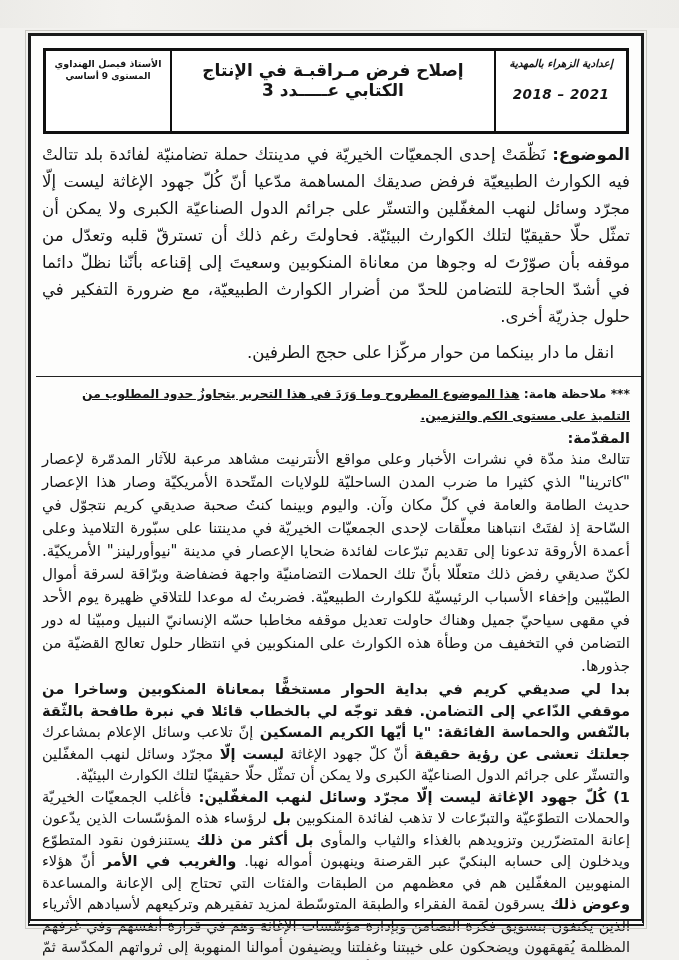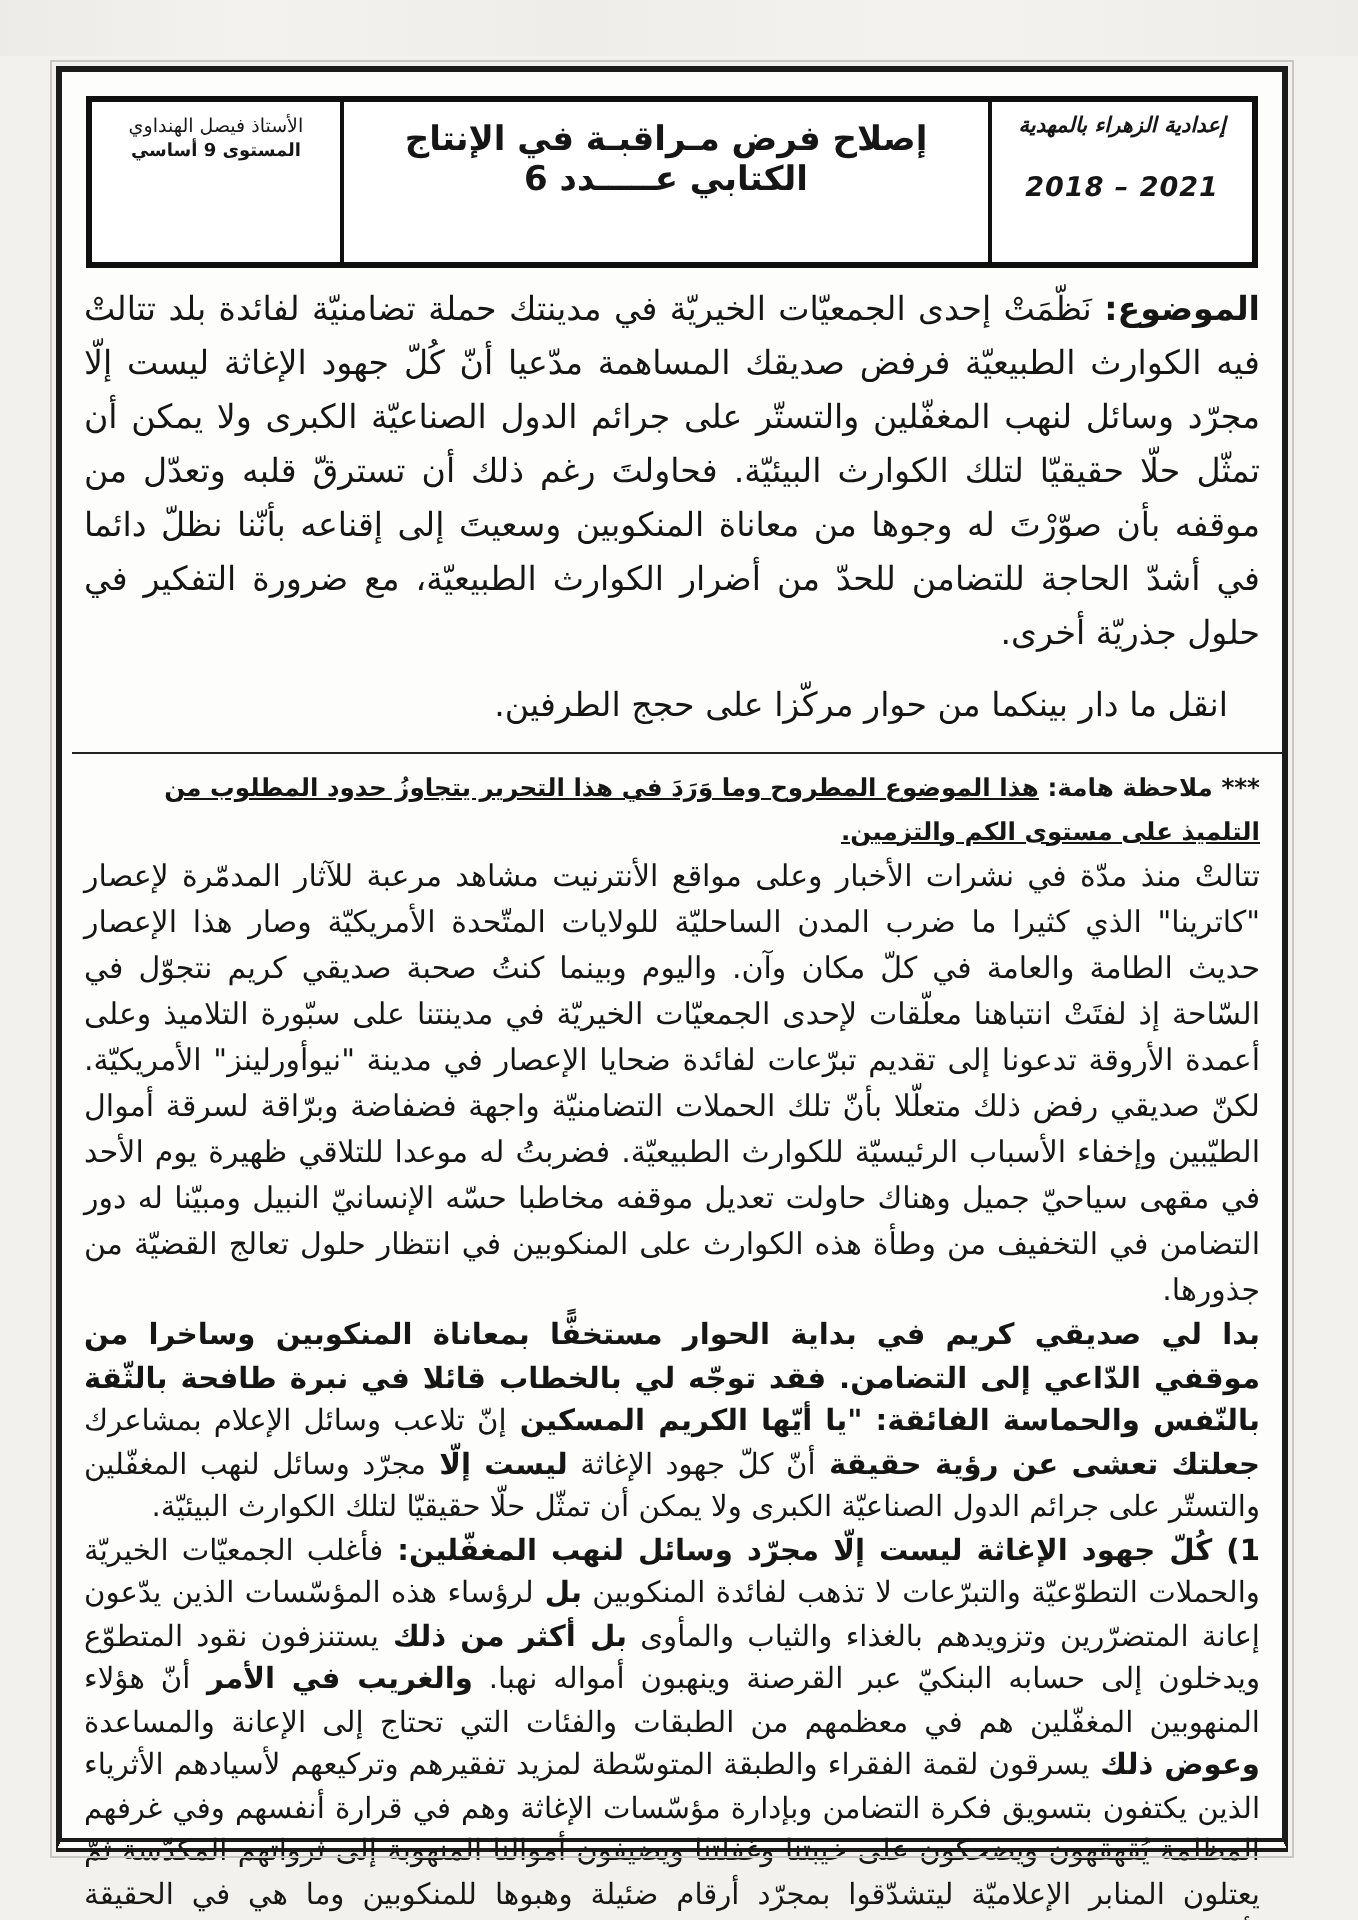--- a/index.html
+++ b/index.html
@@ -34,21 +34,21 @@
   .hdr td{
     border:2px solid #101010;
     vertical-align:top;padding:5px 6px;
   }
   .cell-school{width:118px;text-align:center;font-style:italic;}
   .school-name{font-size:10.5px;font-weight:bold;line-height:1.5;}
   .school-year{font-size:13.5px;font-weight:bold;margin-top:14px;letter-spacing:.5px;}
   .cell-title{text-align:center;}
   .main-title{font-size:17px;font-weight:bold;padding-top:4px;}
   .cell-teacher{width:112px;text-align:center;height:70px;}
-  .teacher-name{font-size:9.5px;font-weight:normal;line-height:1.6;}
+  .teacher-name{font-size:9.5px;font-weight:bold;line-height:1.6;}
   .teacher-level{font-size:9px;font-weight:bold;}
   
   .subject{
     margin:7px 2px 0 2px;
     font-size:16.6px;line-height:27px;
     text-align:justify;
   }
   .subject .lbl{font-weight:bold;}
   .instruction{
     margin:9px 18px 10px 2px;
@@ -84,36 +84,37 @@
 <div class="sheet">
 
   <table class="hdr">
     <tbody>
         <tr>
       <td class="cell-school">
         <div class="school-name">إعدادية الزهراء بالمهدية</div>
         <div class="school-year">2021 – 2018</div>
       </td>
       <td class="cell-title">
-        <div class="main-title">إصلاح فرض مـراقبـة في الإنتاج الكتابي عـــــدد 6</div>
+        <div class="main-title">إصلاح فرض مـراقبـة في الإنتاج الكتابي عـــــدد 3</div>
       </td>
       <td class="cell-teacher">
         <div class="teacher-name">الأستاذ فيصل الهنداوي</div>
         <div class="teacher-level">المستوى 9 أساسي</div>
       </td>
     </tr>
   </tbody>
     </table>
 
   <div class="subject"><span class="lbl">الموضوع:</span><span> نَظّمَتْ إحدى الجمعيّات الخيريّة في مدينتك حملة تضامنيّة لفائدة بلد تتالتْ فيه الكوارث الطبيعيّة فرفض صديقك المساهمة مدّعيا أنّ كُلّ جهود الإغاثة ليست إلّا مجرّد وسائل لنهب المغفّلين والتستّر على جرائم الدول الصناعيّة الكبرى ولا يمكن أن تمثّل حلّا حقيقيّا لتلك الكوارث البيئيّة. فحاولتَ رغم ذلك أن تسترقّ قلبه وتعدّل من موقفه بأن صوّرْتَ له وجوها من معاناة المنكوبين وسعيتَ إلى إقناعه بأنّنا نظلّ دائما في أشدّ الحاجة للتضامن للحدّ من أضرار الكوارث الطبيعيّة، مع ضرورة التفكير في حلول جذريّة أخرى.</span></div>
 
   <div class="instruction">انقل ما دار بينكما من حوار مركّزا على حجج الطرفين.</div>
 
   <hr class="rule">
 
   <div class="note"><span>*** ملاحظة هامة: </span><span class="note-text">هذا الموضوع المطروح وما وَرَدَ في هذا التحرير يتجاوزُ حدود المطلوب من التلميذ على مستوى الكم والتزمين.</span></div>
 
+  <div class="section-heading">المقدّمة:</div>
   <div class="par intro-par">تتالتْ منذ مدّة في نشرات الأخبار وعلى مواقع الأنترنيت مشاهد مرعبة للآثار المدمّرة لإعصار "كاترينا" الذي كثيرا ما ضرب المدن الساحليّة للولايات المتّحدة الأمريكيّة وصار هذا الإعصار حديث الطامة والعامة في كلّ مكان وآن. واليوم وبينما كنتُ صحبة صديقي كريم نتجوّل في السّاحة إذ لفتَتْ انتباهنا معلّقات لإحدى الجمعيّات الخيريّة في مدينتنا على سبّورة التلاميذ وعلى أعمدة الأروقة تدعونا إلى تقديم تبرّعات لفائدة ضحايا الإعصار في مدينة "نيوأورلينز" الأمريكيّة. لكنّ صديقي رفض ذلك متعلّلا بأنّ تلك الحملات التضامنيّة واجهة فضفاضة وبرّاقة لسرقة أموال الطيّبين وإخفاء الأسباب الرئيسيّة للكوارث الطبيعيّة. فضربتُ له موعدا للتلاقي ظهيرة يوم الأحد في مقهى سياحيّ جميل وهناك حاولت تعديل موقفه مخاطبا حسّه الإنسانيّ النبيل ومبيّنا له دور التضامن في التخفيف من وطأة هذه الكوارث على المنكوبين في انتظار حلول تعالج القضيّة من جذورها.</div>
 
   <div class="par body-par"><b>بدا لي صديقي كريم في بداية الحوار مستخفًّا بمعاناة المنكوبين وساخرا من موقفي الدّاعي إلى التضامن. فقد توجّه لي بالخطاب قائلا في نبرة طافحة بالثّقة بالنّفس والحماسة الفائقة: "يا أيّها الكريم المسكين </b><span>إنّ تلاعب وسائل الإعلام بمشاعرك </span><b>جعلتك تعشى عن رؤية حقيقة </b><span>أنّ كلّ جهود الإغاثة </span><b>ليست إلّا </b><span>مجرّد وسائل لنهب المغفّلين والتستّر على جرائم الدول الصناعيّة الكبرى ولا يمكن أن تمثّل حلّا حقيقيّا لتلك الكوارث البيئيّة.</span></div>
   <div class="par body-par"><b>1) كُلّ جهود الإغاثة ليست إلّا مجرّد وسائل لنهب المغفّلين: </b><span>فأغلب الجمعيّات الخيريّة والحملات التطوّعيّة والتبرّعات لا تذهب لفائدة المنكوبين </span><b>بل </b><span>لرؤساء هذه المؤسّسات الذين يدّعون إعانة المتضرّرين وتزويدهم بالغذاء والثياب والمأوى </span><b>بل أكثر من ذلك </b><span>يستنزفون نقود المتطوّع ويدخلون إلى حسابه البنكيّ عبر القرصنة وينهبون أمواله نهبا. </span><b>والغريب في الأمر </b><span>أنّ هؤلاء المنهوبين المغفّلين هم في معظمهم من الطبقات والفئات التي تحتاج إلى الإعانة والمساعدة </span><b>وعوض ذلك </b><span>يسرقون لقمة الفقراء والطبقة المتوسّطة لمزيد تفقيرهم وتركيعهم لأسيادهم الأثرياء الذين يكتفون بتسويق فكرة التضامن وبإدارة مؤسّسات الإغاثة وهم في قرارة أنفسهم وفي غرفهم المظلمة يُقهقهون ويضحكون على خيبتنا وغفلتنا ويضيفون أموالنا المنهوبة إلى ثرواتهم المكدّسة ثمّ يعتلون المنابر الإعلاميّة ليتشدّقوا بمجرّد أرقام ضئيلة وهبوها للمنكوبين وما هي في الحقيقة بأموالهم بل مجرّد نَزْرٍ ضئيل من سرقاتهم لعرقنا. </span></div>
 
 </div>
 
 </body></html>

